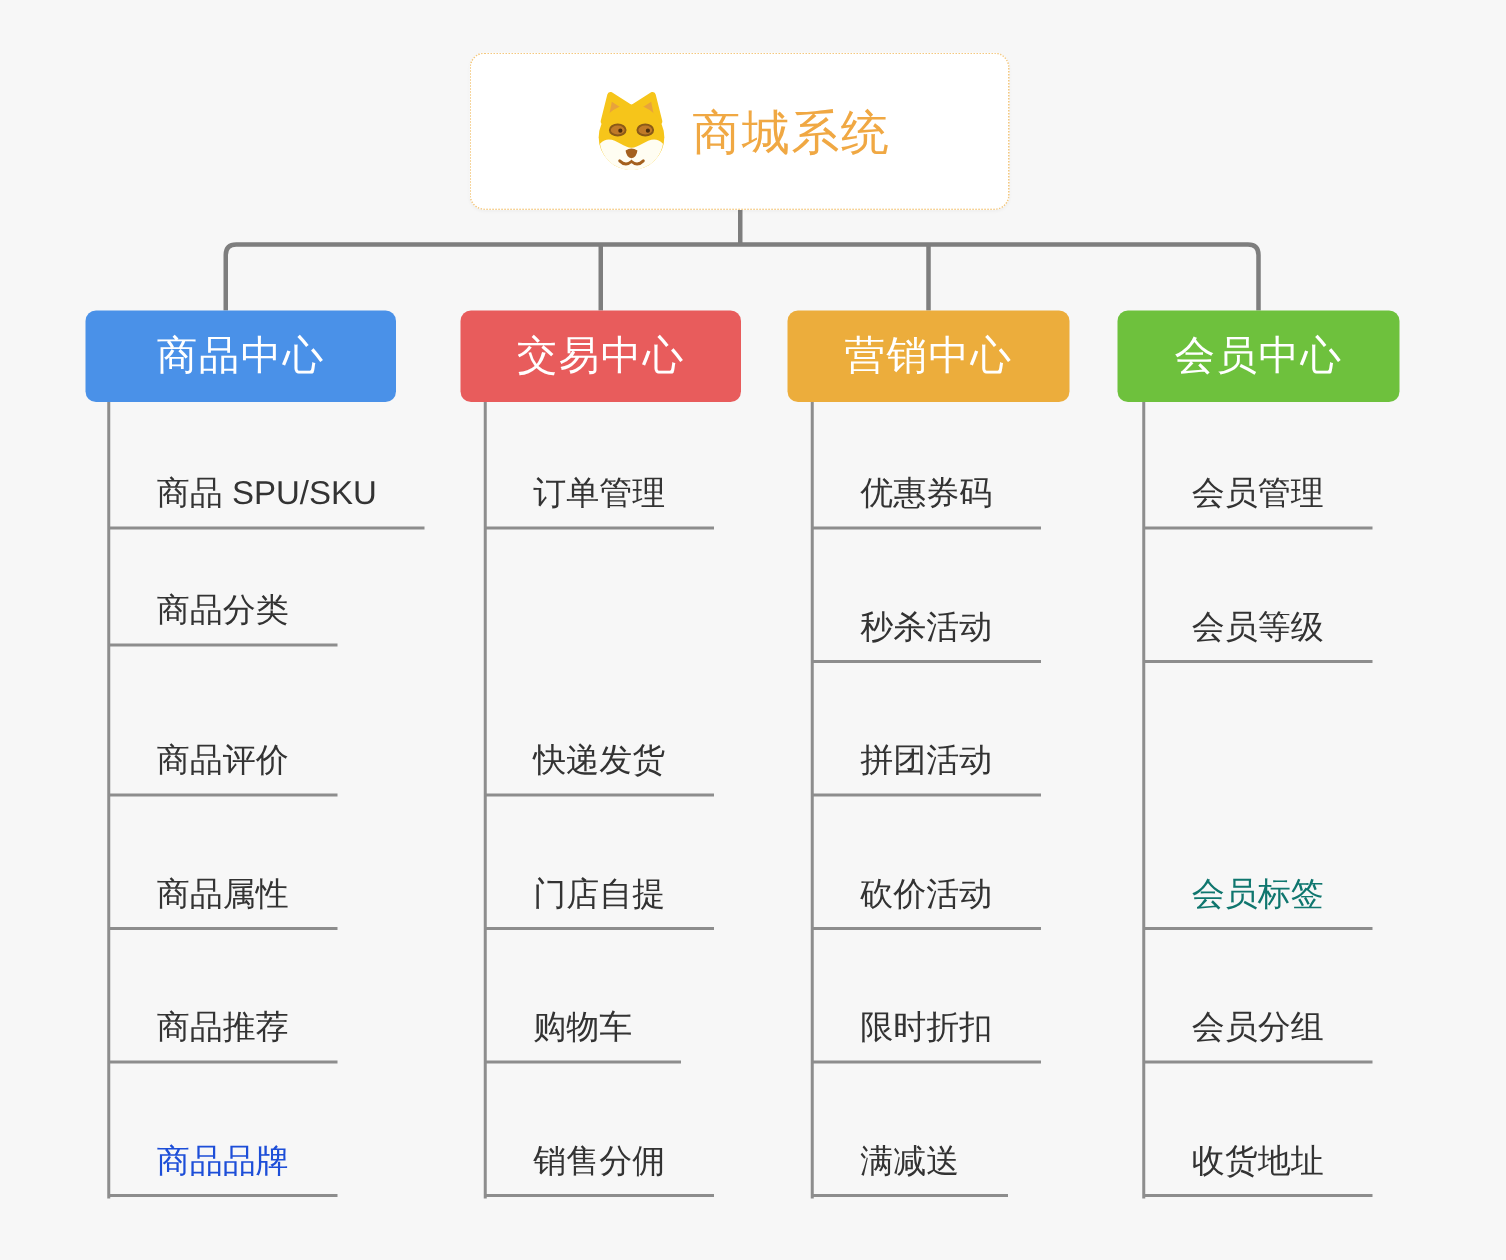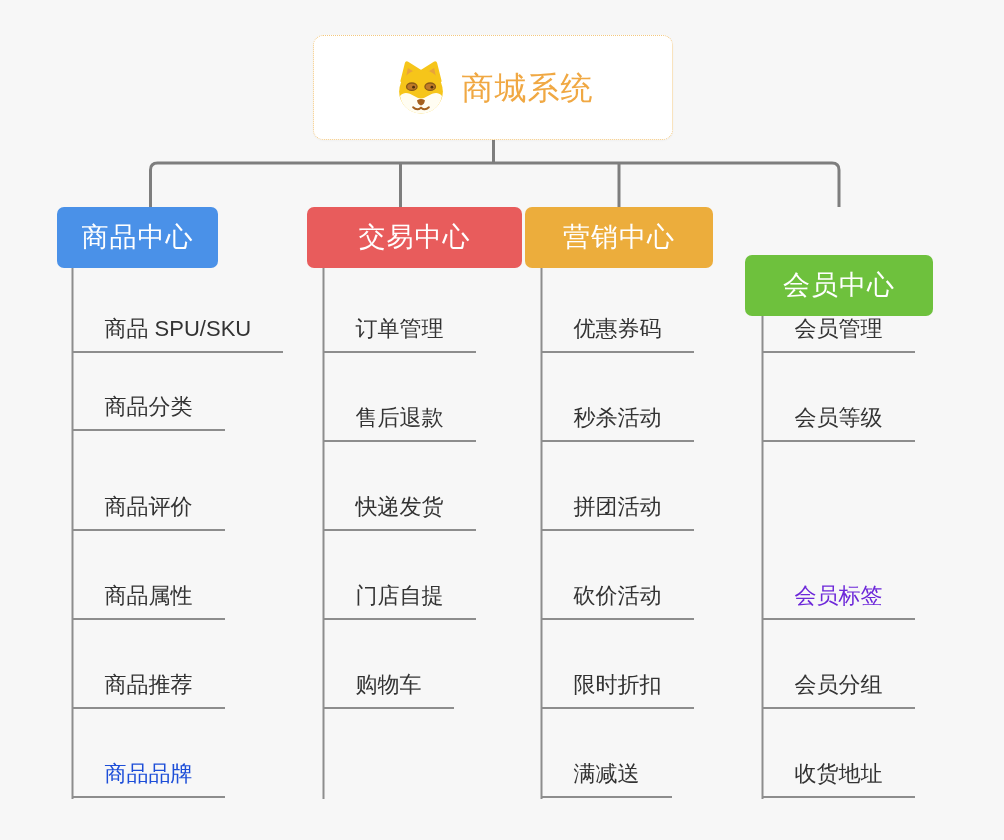--- a/index.html
+++ b/index.html
@@ -101,47 +101,47 @@
         <ellipse cx="42.5" cy="30.5" rx="6" ry="4.2" fill="#c07a28" stroke="#8a5a18" stroke-width="1.5"></ellipse>
         <circle cx="23.5" cy="31" r="1.6" fill="#4c2e0c"></circle>
         <circle cx="44.5" cy="31" r="1.6" fill="#4c2e0c"></circle>
         <path d="M27.5,46 Q32,43 36.5,46 Q36,51 32,52 Q28,51 27.5,46 Z" fill="#a4601e"></path>
         <path d="M23,54 Q27.5,58.5 32,54.5 Q36.5,58.5 41,54" stroke="#a4601e" stroke-width="2.2" fill="none" stroke-linecap="round"></path>
       </svg>
     </span>
     <span class="root-title" style="color: rgb(240, 168, 67);">商城系统</span>
   </div>
 
-<div class="branch" style="left: 57px; width: 161px; background: rgb(74, 145, 232);">
+<div class="branch" style="left: 57px; width: 207px; background: rgb(74, 145, 232);">
       <span>商品中心</span>
     </div>
     <div class="leaf" style="left: 71.5px; top: 315px; color: rgb(51, 51, 51); border-bottom-color: rgb(141, 141, 141);">商品 SPU/SKU</div>
     <div class="leaf" style="left: 71.5px; top: 393px; color: rgb(51, 51, 51); border-bottom-color: rgb(141, 141, 141); text-align: center;">商品分类</div>
     <div class="leaf" style="left: 71.5px; top: 493px; color: rgb(51, 51, 51); border-bottom-color: rgb(141, 141, 141);">商品评价</div>
     <div class="leaf" style="left: 71.5px; top: 582px; color: rgb(51, 51, 51); border-bottom-color: rgb(141, 141, 141);">商品属性</div>
     <div class="leaf" style="left: 71.5px; top: 671px; color: rgb(51, 51, 51); border-bottom-color: rgb(141, 141, 141);">商品推荐</div>
     <div class="leaf" style="left: 71.5px; top: 760px; color: #1d4ed8; border-bottom-color: rgb(141, 141, 141);">商品品牌</div>
-    <div class="branch" style="left: 307px; width: 215px; background: rgb(232, 92, 92);">
+    <div class="branch" style="left: 307px; width: 187px; background: rgb(232, 92, 92);">
       <span>交易中心</span>
     </div>
     <div class="leaf" style="left: 322.5px; top: 315px; color: rgb(51, 51, 51); border-bottom-color: rgb(141, 141, 141);">订单管理</div>
-    <div class="leaf" style="left: 322.5px; top: 404px; color: rgb(51, 51, 51); border-bottom-color: rgb(141, 141, 141);">售后退款</div>
     <div class="leaf" style="left: 322.5px; top: 493px; color: rgb(51, 51, 51); border-bottom-color: rgb(141, 141, 141);">快递发货</div>
     <div class="leaf" style="left: 322.5px; top: 582px; color: rgb(51, 51, 51); border-bottom-color: rgb(141, 141, 141);">门店自提</div>
     <div class="leaf" style="left: 322.5px; top: 671px; color: rgb(51, 51, 51); border-bottom-color: rgb(141, 141, 141);">购物车</div>
+    <div class="leaf" style="left: 322.5px; top: 760px; color: rgb(51, 51, 51); border-bottom-color: rgb(141, 141, 141);">销售分佣</div>
     <div class="branch" style="left: 525px; width: 188px; background: rgb(236, 173, 60);">
       <span>营销中心</span>
     </div>
     <div class="leaf" style="left: 540.5px; top: 315px; color: rgb(51, 51, 51); border-bottom-color: rgb(141, 141, 141);">优惠券码</div>
     <div class="leaf" style="left: 540.5px; top: 404px; color: rgb(51, 51, 51); border-bottom-color: rgb(141, 141, 141);">秒杀活动</div>
     <div class="leaf" style="left: 540.5px; top: 493px; color: rgb(51, 51, 51); border-bottom-color: rgb(141, 141, 141);">拼团活动</div>
     <div class="leaf" style="left: 540.5px; top: 582px; color: rgb(51, 51, 51); border-bottom-color: rgb(141, 141, 141);">砍价活动</div>
     <div class="leaf" style="left: 540.5px; top: 671px; color: rgb(51, 51, 51); border-bottom-color: rgb(141, 141, 141);">限时折扣</div>
     <div class="leaf" style="left: 540.5px; top: 760px; color: rgb(51, 51, 51); border-bottom-color: rgb(141, 141, 141);">满减送</div>
-    <div class="branch" style="left: 745px; width: 188px; background: rgb(110, 193, 61); margin-top: 48px;">
+    <div class="branch" style="left: 745px; width: 188px; background: rgb(110, 193, 61);">
       <span>会员中心</span>
     </div>
     <div class="leaf" style="left: 761.5px; top: 315px; color: rgb(51, 51, 51); border-bottom-color: rgb(141, 141, 141);">会员管理</div>
     <div class="leaf" style="left: 761.5px; top: 404px; color: rgb(51, 51, 51); border-bottom-color: rgb(141, 141, 141);">会员等级</div>
-    <div class="leaf" style="left: 761.5px; top: 582px; color: #6d28d9; border-bottom-color: rgb(141, 141, 141);">会员标签</div>
+    <div class="leaf" style="left: 761.5px; top: 582px; color: #0f766e; border-bottom-color: rgb(141, 141, 141);">会员标签</div>
     <div class="leaf" style="left: 761.5px; top: 671px; color: rgb(51, 51, 51); border-bottom-color: rgb(141, 141, 141);">会员分组</div>
     <div class="leaf" style="left: 761.5px; top: 760px; color: rgb(51, 51, 51); border-bottom-color: rgb(141, 141, 141);">收货地址</div>
   </div>
 
 </body></html>

